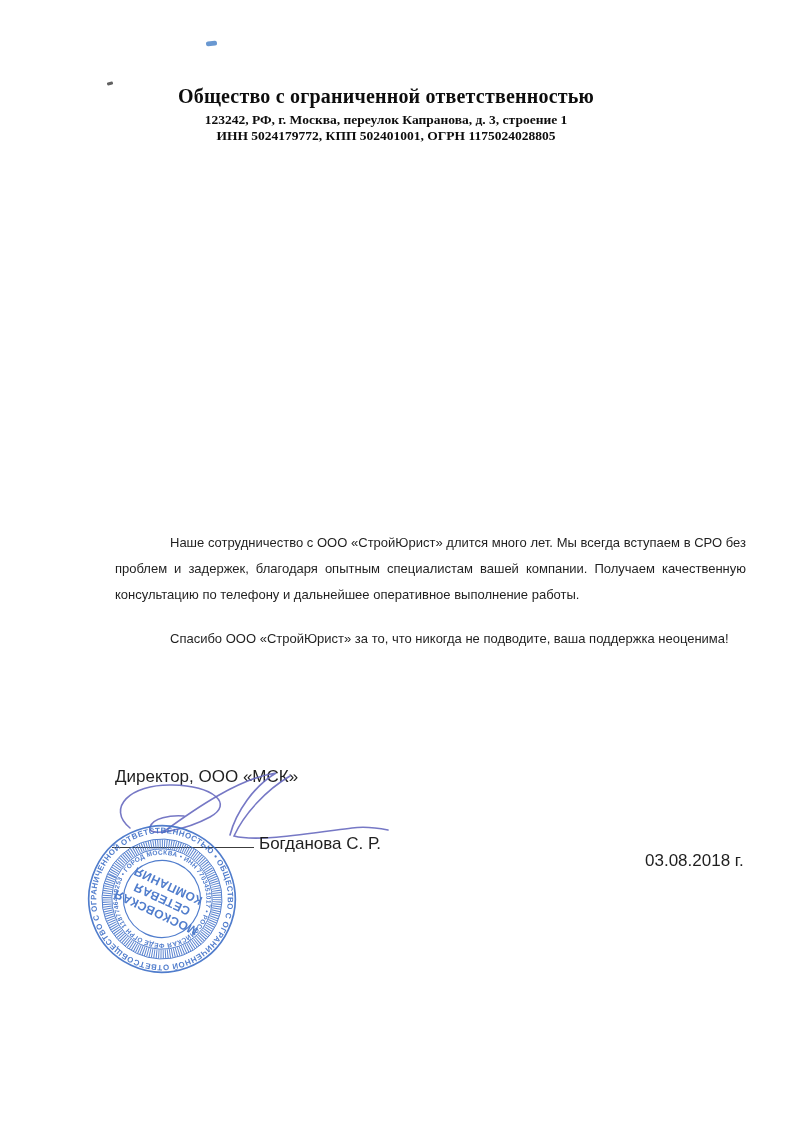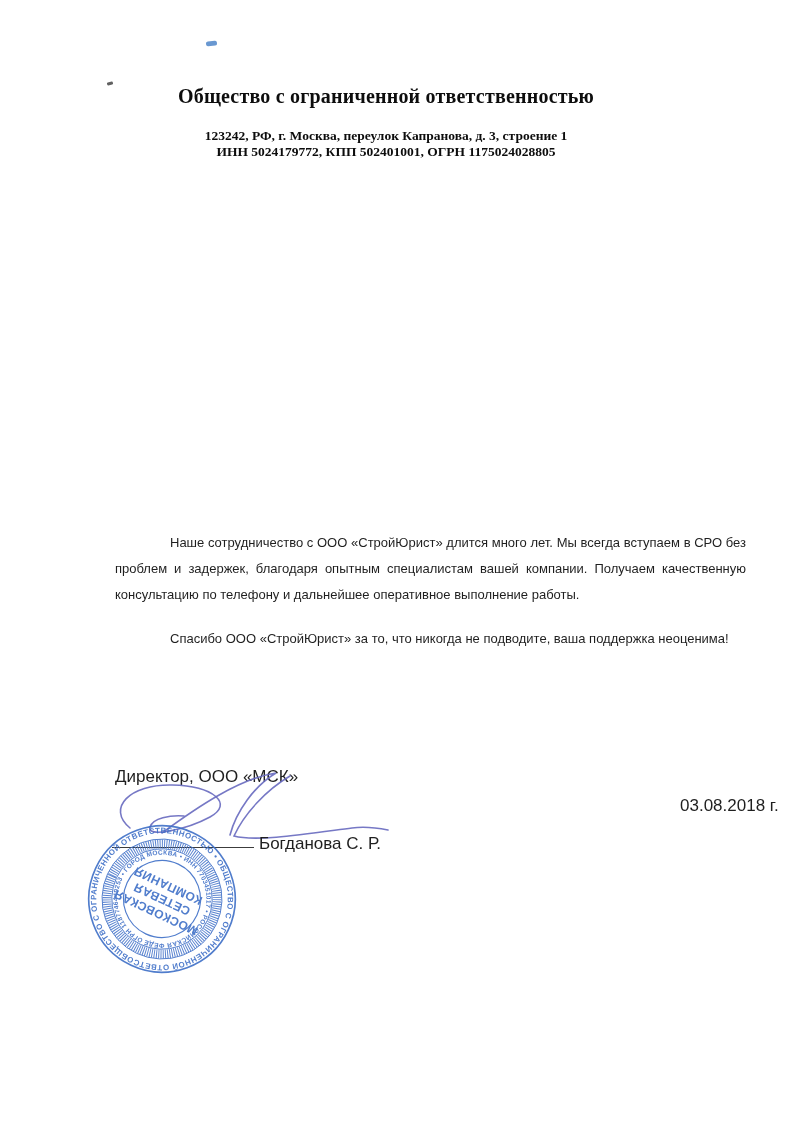--- a/index.html
+++ b/index.html
@@ -8,35 +8,35 @@
     font-family:"Liberation Sans","DejaVu Sans",sans-serif;color:#1f1f1f;padding-left:24px;
   }
   
   .speck{position:absolute;left:107px;top:82px;width:6px;height:3px;background:#3a3a3a;border-radius:1px;transform:rotate(-12deg);opacity:.8;}
   .pen-mark{position:absolute;left:206px;top:41px;width:11px;height:5px;background:#4f86c9;border-radius:2px;transform:rotate(-6deg);opacity:.85;}
   
   .letterhead{position:absolute;left:100px;top:84px;width:572px;text-align:center;
     font-family:"Liberation Serif","DejaVu Serif",serif;font-weight:bold;color:#0d0d0d;}
   .org-type{font-size:20px;line-height:24px;letter-spacing:.2px;}
   .org-name{font-size:21px;line-height:26px;letter-spacing:.2px;}
-  .org-address{margin-top:20px;font-size:13.5px;line-height:16px;}
+  .org-address{margin-top:4px;font-size:13.5px;line-height:16px;}
   .org-reg{font-size:13.5px;line-height:16px;}
   
   .title{position:absolute;left:115px;top:466px;width:630px;margin:0;text-align:center;
     font-size:17.5px;font-weight:400;letter-spacing:.6px;color:#262626;}
   
   .body-p{position:absolute;left:115px;width:631px;margin:0;text-align:justify;
     font-size:13px;line-height:26px;text-indent:55px;color:#1f1f1f;}
   .p1{top:530px;}
   .p2{top:626px;}
   
   .director{position:absolute;left:115px;top:767px;font-size:17px;color:#1f1f1f;}
   .sig-line{position:absolute;left:112px;top:847px;width:142px;height:0;border-top:1.6px solid #3c3c3c;}
   .signer-name{position:absolute;left:259px;top:834px;font-size:17px;color:#1f1f1f;}
-  .doc-date{position:absolute;left:645px;top:796px;font-size:17px;color:#1f1f1f;margin-left:35px;}
+  .doc-date{position:absolute;left:645px;top:851px;font-size:17px;color:#1f1f1f;}
   .signature{position:absolute;left:100px;top:770px;pointer-events:none;}
   .signature path{fill:none;stroke:#6a6dc0;stroke-width:1.6;stroke-linecap:round;opacity:.92;}
   
   .stamp{position:absolute;left:84px;top:821px;opacity:.9;}
   .stamp .ring-line{fill:none;stroke:#3e6fc7;}
   .stamp .hatch{fill:none;stroke:#3e6fc7;stroke-width:9;stroke-dasharray:1 1.28;opacity:.95;}
   .stamp text{fill:#3e6fc7;font-family:"Liberation Sans","DejaVu Sans",sans-serif;}
   .ring-text{font-size:8.1px;font-weight:bold;letter-spacing:.45px;}
   .ring-text-inner{font-size:6.7px;font-weight:bold;letter-spacing:.3px;}
   .center-line{font-size:12.5px;font-weight:bold;text-anchor:middle;letter-spacing:.4px;}

